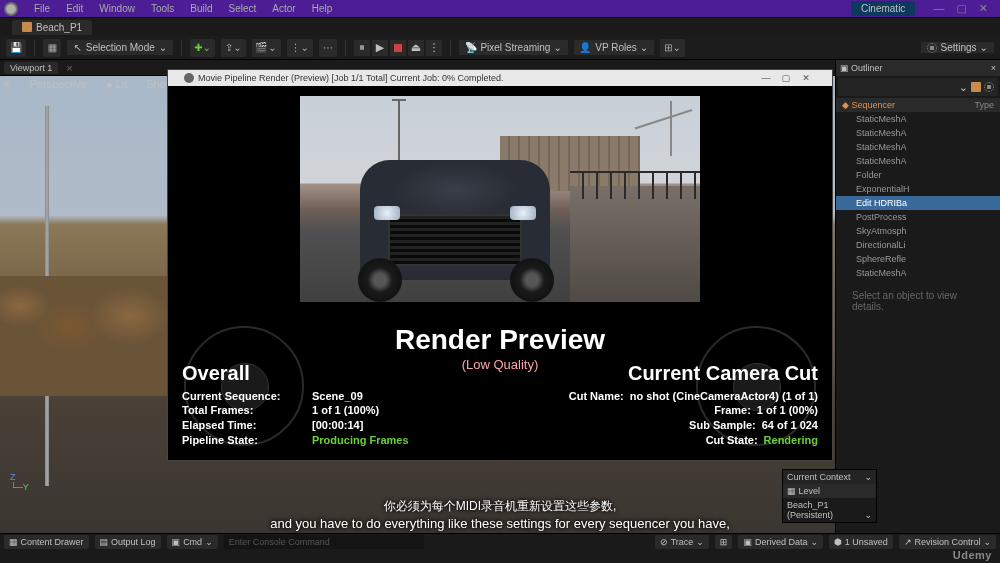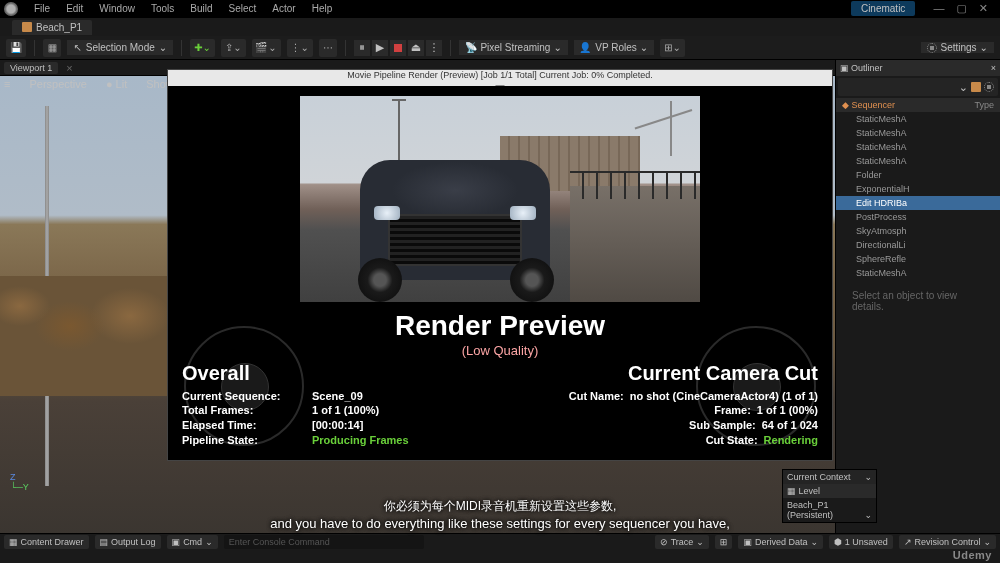--- a/index.html
+++ b/index.html
@@ -1,19 +1,19 @@
 <!DOCTYPE html>
 <html><head>
 <meta charset="utf-8">
 <style>
 * { margin: 0; padding: 0; box-sizing: border-box; font-family: "Segoe UI", Arial, sans-serif; }
 body { width: 1000px; height: 563px; background: #1a1a1a; color: #c0c0c0; overflow: hidden; position: relative; font-size: 11px; }
 
 
-.menubar { height: 18px; background: #000000; display: flex; align-items: center; padding: 0 4px; border-bottom: 1px solid #000; }
+.menubar { height: 18px; background: #4c1d95; display: flex; align-items: center; padding: 0 4px; border-bottom: 1px solid #000; }
 .ue-logo { width: 14px; height: 14px; background: radial-gradient(circle, #b0b0b0 40%, #666 60%); border-radius: 50%; margin-right: 8px; }
 .menubar .menu-item { padding: 0 8px; font-size: 10px; color: #aaa; cursor: pointer; }
 .menubar .spacer { flex: 1; }
 .menubar .cinematic { background: #0d3a5c; padding: 2px 10px; font-size: 10px; border-radius: 2px; margin-right: 10px; }
 .window-controls { display: flex; gap: 12px; padding: 0 8px; }
 .window-controls span { color: #888; font-size: 11px; }
 
 
 .tabbar { height: 18px; background: #1a1a1a; display: flex; align-items: center; padding-left: 12px; }
 .tab { background: #2a2a2a; padding: 2px 10px; font-size: 10px; border-radius: 2px 2px 0 0; display: flex; align-items: center; gap: 4px; }
@@ -57,21 +57,21 @@
 .outliner-header { height: 16px; background: #2a2a2a; display: flex; align-items: center; justify-content: space-between; padding: 0 4px; font-size: 9px; }
 .outliner-search { height: 18px; background: #242424; margin: 2px; border-radius: 2px; display: flex; align-items: center; justify-content: flex-end; padding: 0 4px; gap: 3px; }
 .seq-row { display: flex; justify-content: space-between; padding: 2px 6px; font-size: 9px; background: #2a2a2a; color: #888; }
 .outliner-list { flex: 0 0 auto; }
 .outliner-item { padding: 2px 6px 2px 20px; font-size: 9px; color: #999; white-space: nowrap; overflow: hidden; }
 .outliner-item.sel { background: #3a6a9a; color: #fff; }
 .details-area { flex: 1; padding: 10px 16px; font-size: 10px; color: #666; }
 
 
 .render-dialog { position: absolute; left: 167px; top: 69px; width: 666px; height: 392px; background: #000; border: 1px solid #444; z-index: 20; display: flex; flex-direction: column; }
-.dialog-title { height: 16px; background: #e8e8e8; display: flex; align-items: center; padding: 0 0; font-size: 9px; color: #333; flex-direction: column; }
+.dialog-title { height: 16px; background: #e8e8e8; display: flex; align-items: center; padding: 0 16px; font-size: 9px; color: #333; }
 .dialog-title .d-ico { width: 10px; height: 10px; background: #666; border-radius: 50%; margin-right: 4px; }
 .dialog-title .spacer { flex: 1; }
 .dialog-title .wbtn { width: 20px; text-align: center; color: #555; }
 .dialog-body { flex: 1; display: flex; flex-direction: column; align-items: center; background: #000; position: relative; }
 
 .render-img { width: 400px; height: 206px; margin-top: 10px; position: relative; overflow: hidden;
   background:
     linear-gradient(to bottom, #c8d0d8 0%, #d0d4d8 42%, #a09088 43%, #706058 55%, #505050 65%, #404040 100%);
 }
 .crane { position: absolute; right: 8px; top: 5px; width: 90px; height: 60px; }
@@ -94,21 +94,21 @@
 .wheel-l { position: absolute; left: 58px; top: 162px; width: 44px; height: 44px; background: radial-gradient(circle, #555 20%, #1a1a1a 40%, #0a0a0a); border-radius: 50%; }
 .wheel-r { position: absolute; left: 210px; top: 162px; width: 44px; height: 44px; background: radial-gradient(circle, #555 20%, #1a1a1a 40%, #0a0a0a); border-radius: 50%; }
 .road-right { position: absolute; right: 0; top: 90px; width: 130px; height: 116px; background: linear-gradient(180deg, #787068, #504a44); }
 .railing { position: absolute; right: 0; top: 75px; width: 130px; height: 28px; background: repeating-linear-gradient(90deg, transparent 0 12px, #2a2a2a 12px 14px); border-top: 2px solid #2a2a2a; }
 
 .joystick { position: absolute; width: 120px; height: 120px; border: 2px solid #2a2a2a; border-radius: 50%; bottom: 14px; }
 .joystick.left { left: 16px; }
 .joystick.right { right: 16px; }
 .joystick::after { content: ""; position: absolute; left: 50%; top: 50%; width: 46px; height: 46px; margin: -23px; background: #1a1a1a; border-radius: 50%; border: 1px solid #333; }
 
-.render-title { color: #fff; font-size: 28px; font-weight: 700; margin-top: 8px; }
+.render-title { color: #fff; font-size: 28px; font-weight: 700; margin-top: 22px; }
 .render-sub { color: #fca5a5; font-size: 13px; margin-top: 1px; }
 
 .stats-row { position: absolute; bottom: 12px; left: 0; right: 0; display: flex; justify-content: space-between; padding: 0 14px; }
 .stats-col { min-width: 200px; }
 .stats-col.right { text-align: right; }
 .stats-head { color: #fff; font-size: 20px; font-weight: 700; margin-bottom: 4px; }
 .stat-line { display: flex; font-size: 11px; color: #fff; line-height: 1.35; font-weight: 600; }
 .stat-line .label { width: 130px; }
 .stat-line .val { }
 .stats-col.right .stat-line { justify-content: flex-end; }

